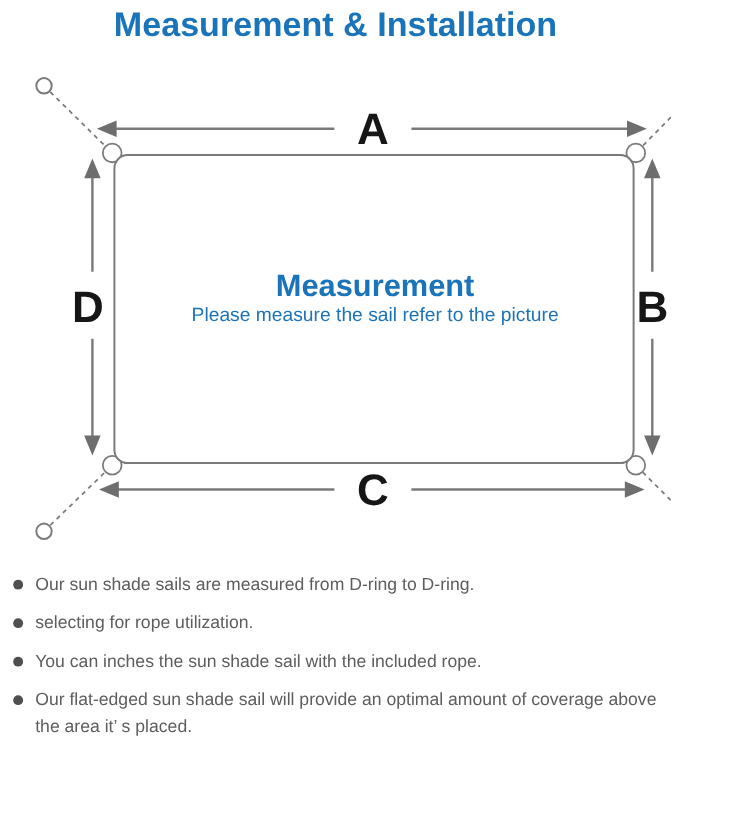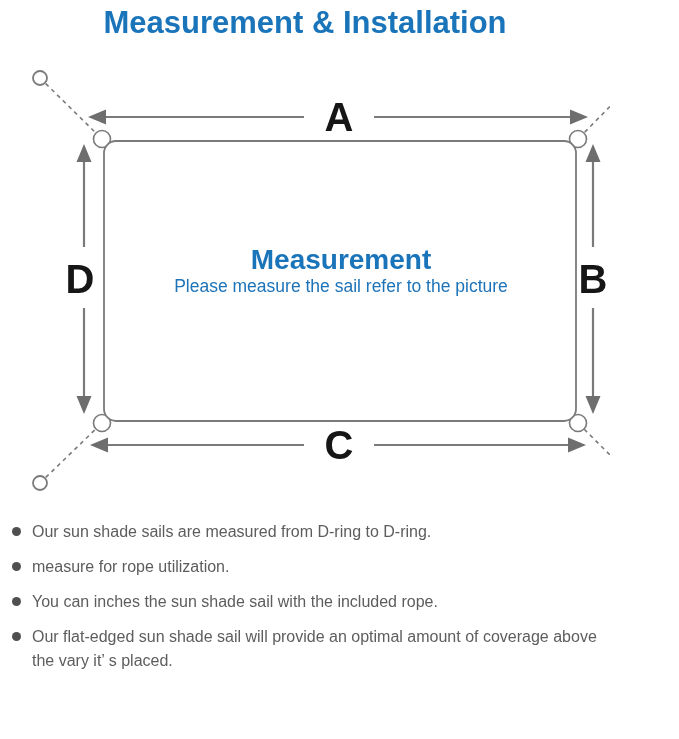--- a/index.html
+++ b/index.html
@@ -140,26 +140,26 @@
     <text class="center-sub" x="341" y="246">Please measure the sail refer to the picture</text>
   </svg>
 
   <ul class="bullets">
     <li>
       <span class="dot"></span>
       <span class="line">Our sun shade sails are measured from D-ring to D-ring.</span>
     </li>
     <li>
       <span class="dot"></span>
-      <span class="line">measure for rope utilization.</span>
+      <span class="line">selecting for rope utilization.</span>
     </li>
     <li>
       <span class="dot"></span>
       <span class="line">You can inches the sun shade sail with the included rope.</span>
     </li>
     <li>
       <span class="dot"></span>
       <span class="line">Our flat-edged sun shade sail will provide an optimal amount of coverage above</span>
-      <span class="line">the vary it’ s placed.</span>
+      <span class="line">the area it’ s placed.</span>
     </li>
   </ul>
 
 </div>
 
 </body></html>

